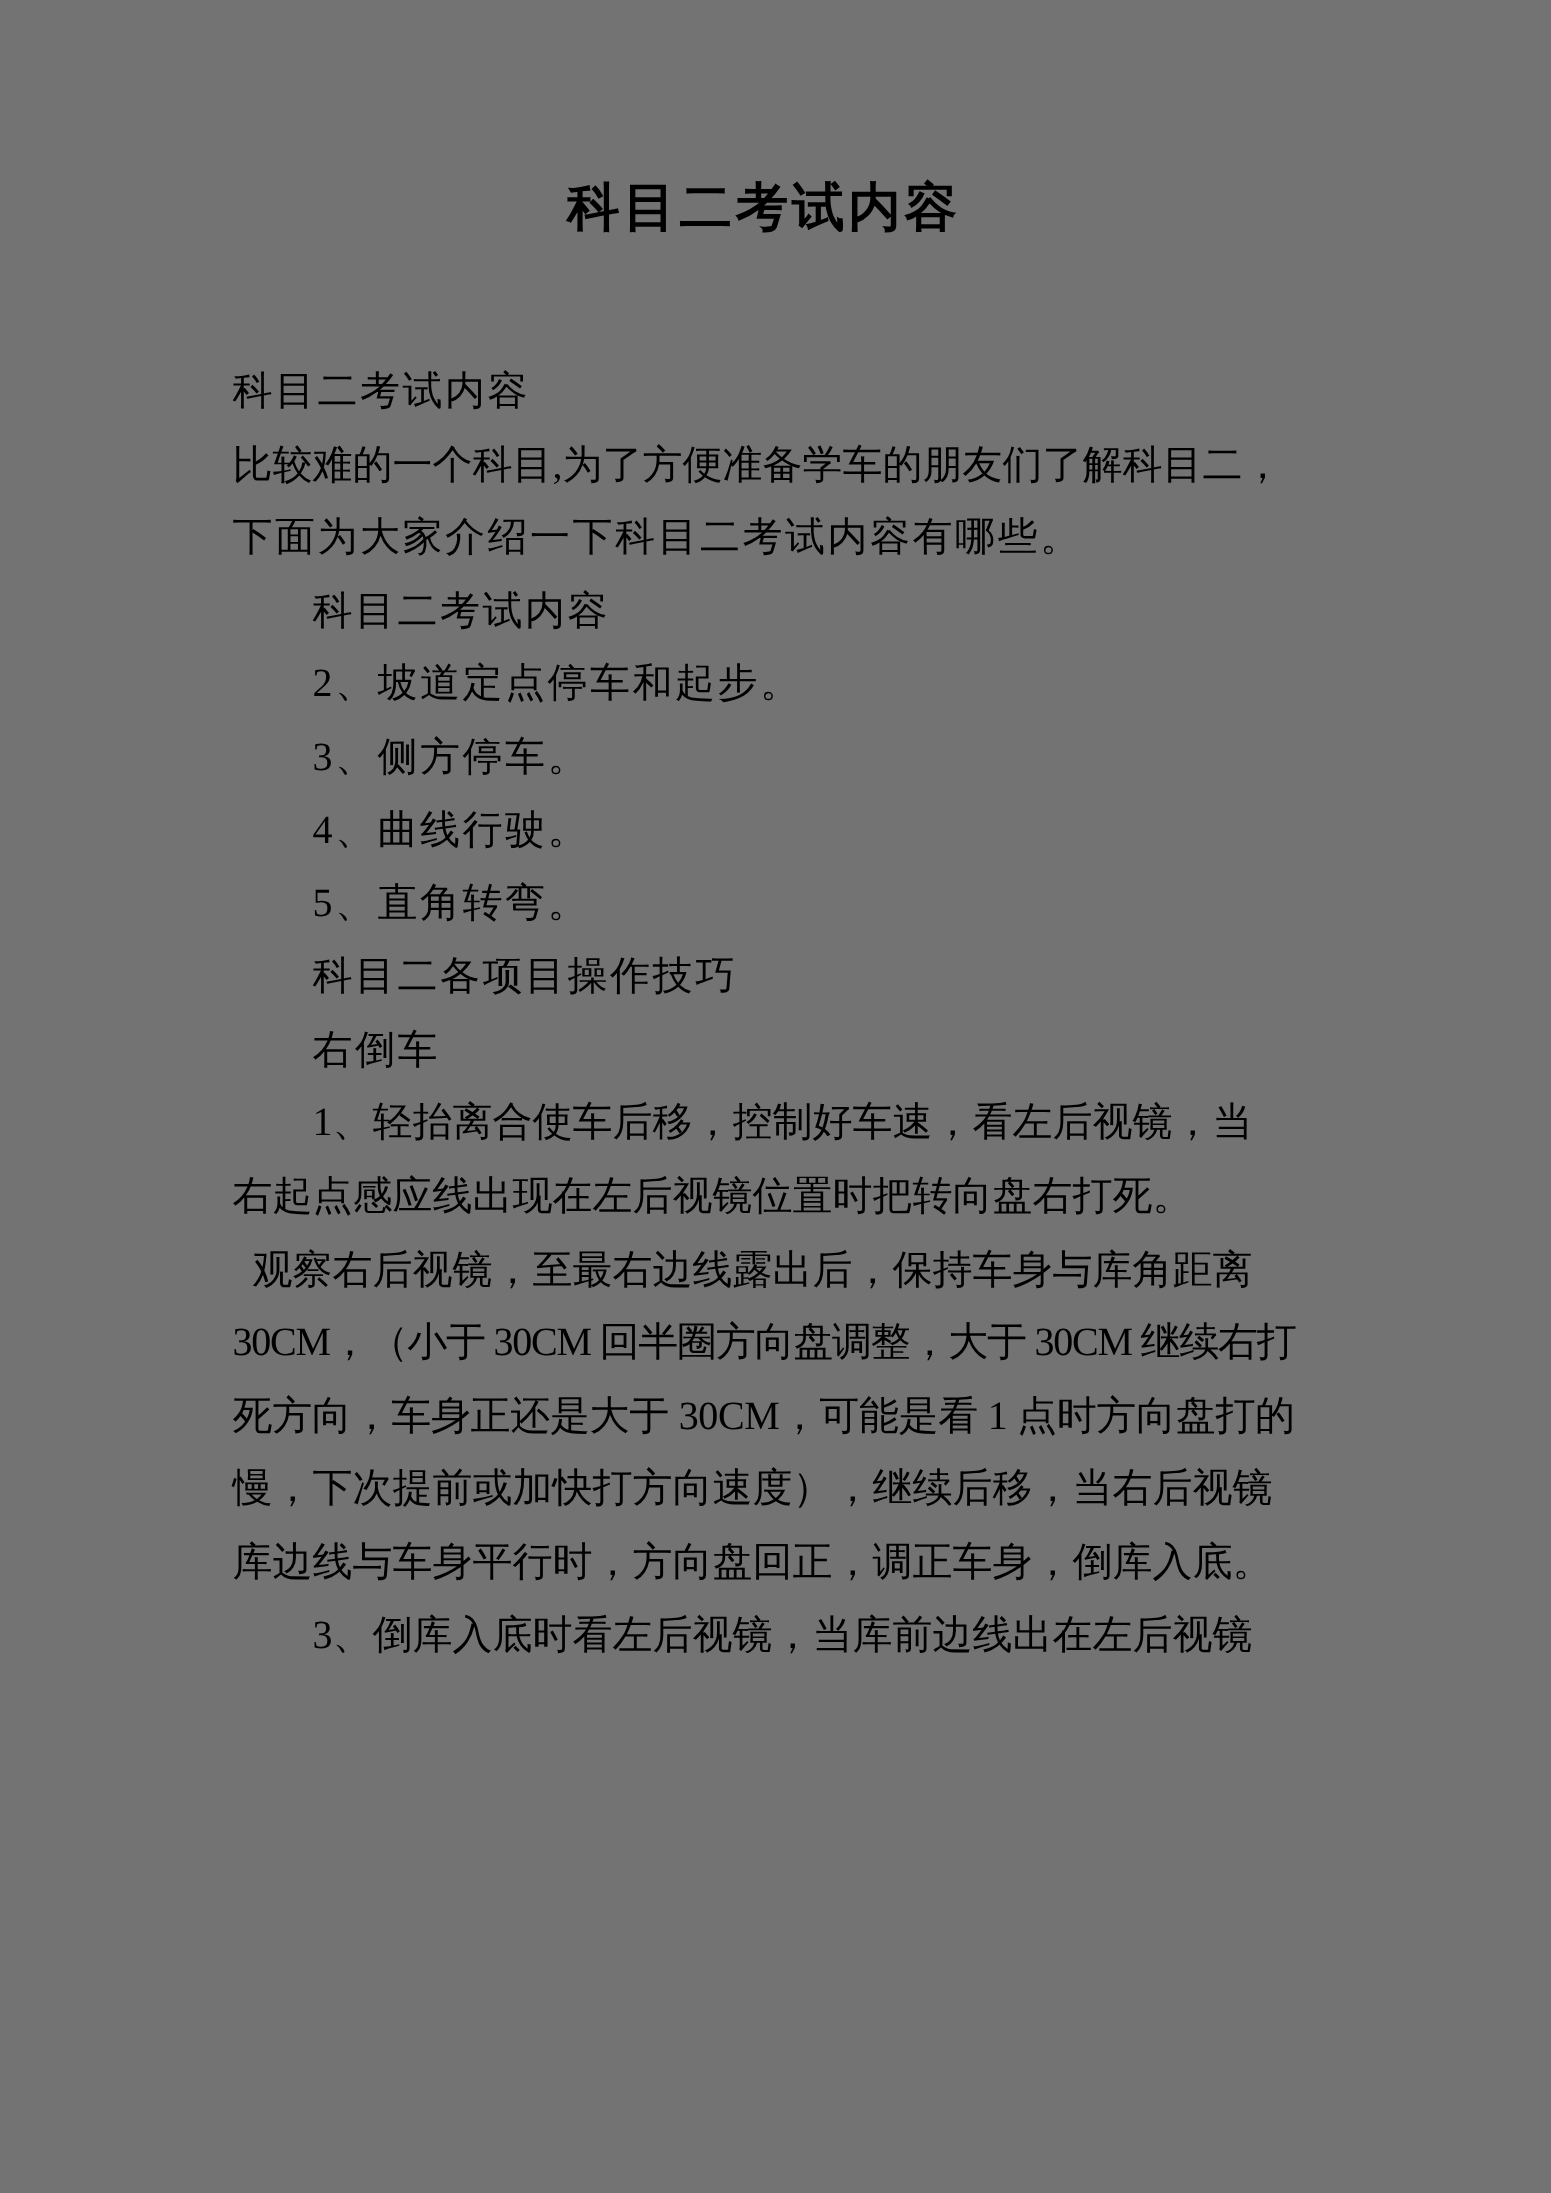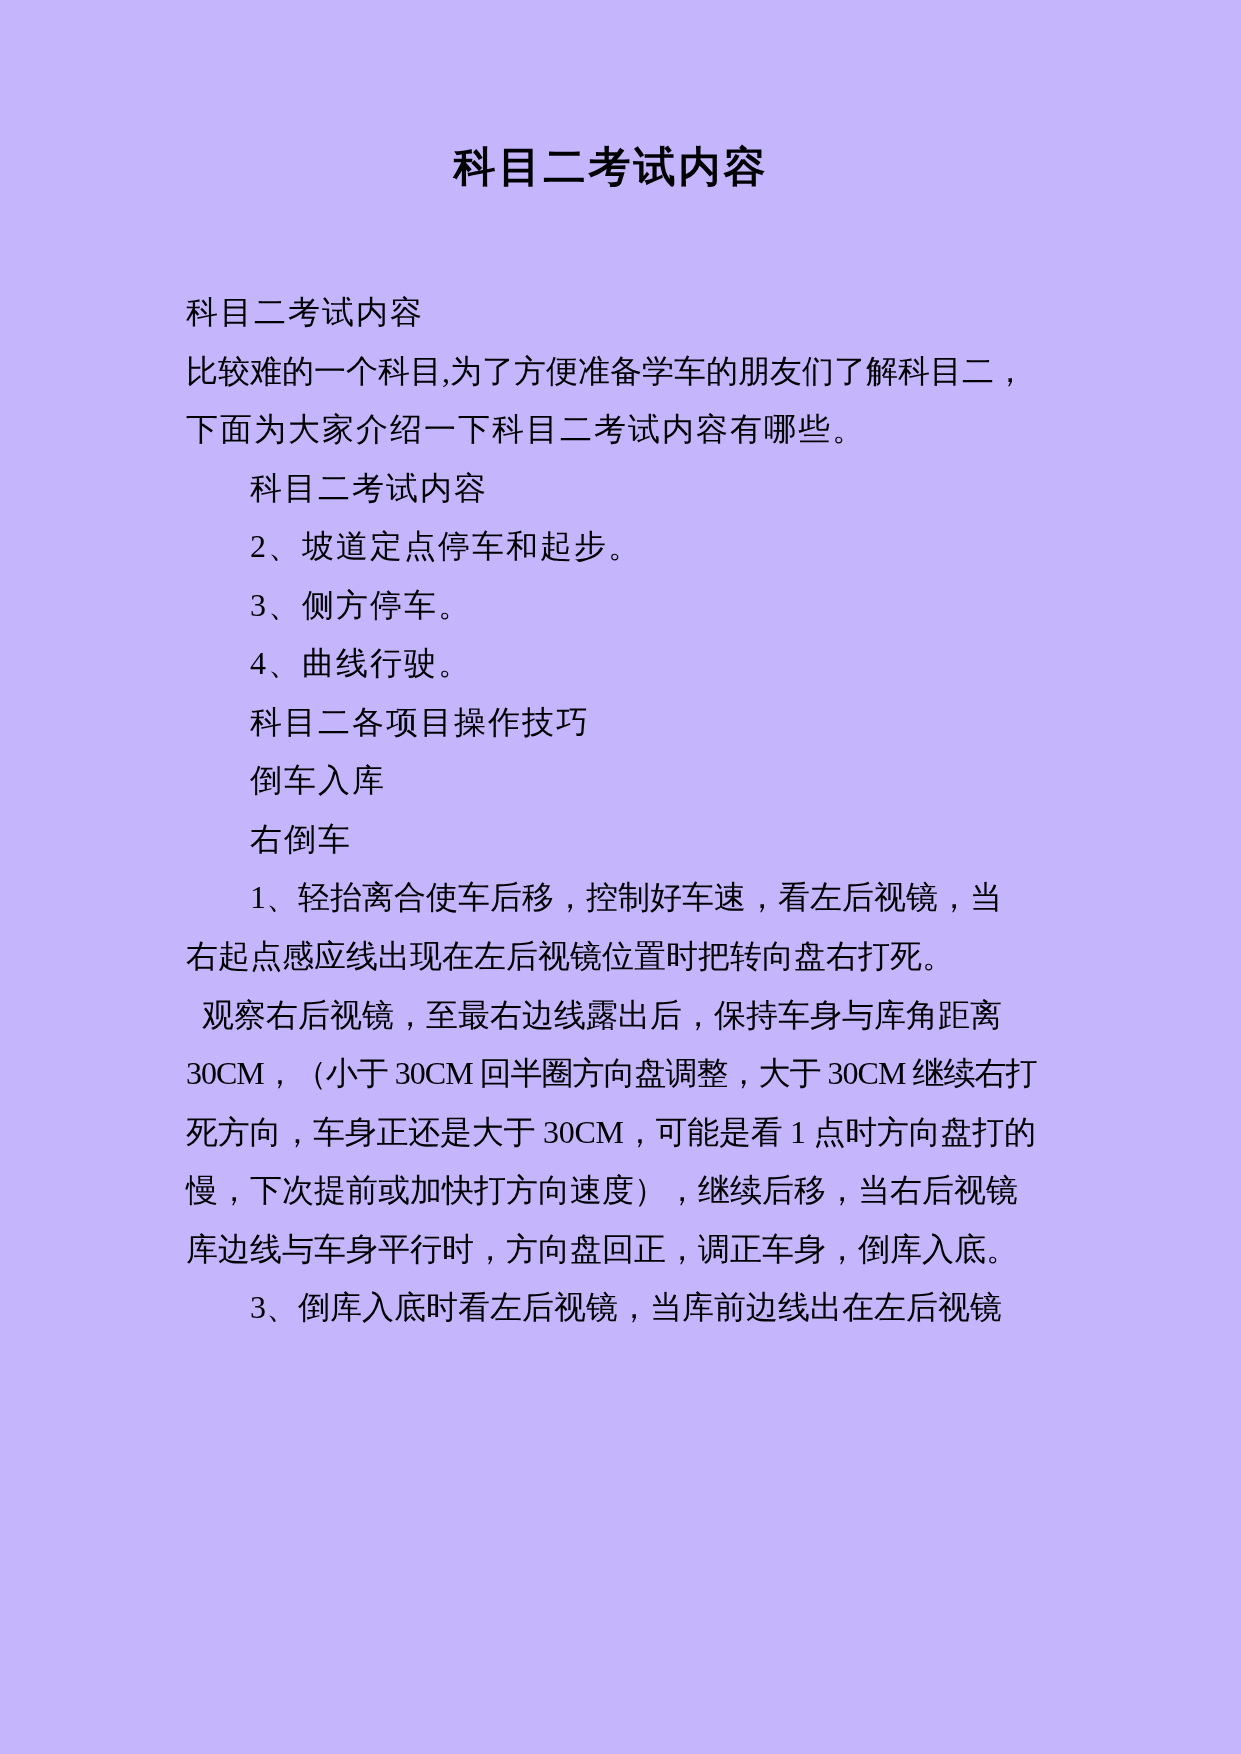--- a/index.html
+++ b/index.html
@@ -13,21 +13,21 @@
     color: #000000;
     font-family: "Liberation Serif", "DejaVu Serif", serif;
     overflow: hidden;
     position: relative;
   }
   .page {
     position: absolute;
     top: 0; left: 0;
     width: 1241px;
     height: 1754px;
-    background: #c4b5fd;
+    background: #737373;
   }
   .doc-title {
     position: absolute;
     top: 136px;
     left: 186px;
     width: 850px;
     margin: 0;
     text-align: center;
     font-size: 42px;
     font-weight: 700;
@@ -61,22 +61,22 @@
 <div class="page">
   <h1 class="doc-title">科目二考试内容</h1>
   <div class="doc-body">
       <div class="line">科目二考试内容</div>
       <div class="line fill" style="letter-spacing: 0px;">比较难的一个科目,为了方便准备学车的朋友们了解科目二，</div>
       <div class="line">下面为大家介绍一下科目二考试内容有哪些。</div>
       <div class="line indent">科目二考试内容</div>
       <div class="line indent">2、坡道定点停车和起步。</div>
       <div class="line indent">3、侧方停车。</div>
       <div class="line indent">4、曲线行驶。</div>
+      <div class="line indent">5、直角转弯。</div>
       <div class="line indent">科目二各项目操作技巧</div>
-      <div class="line indent">倒车入库</div>
       <div class="line indent">右倒车</div>
       <div class="line indent fill" style="letter-spacing: 0px;">1、轻抬离合使车后移，控制好车速，看左后视镜，当</div>
       <div class="line fill" style="letter-spacing: 0px;">右起点感应线出现在左后视镜位置时把转向盘右打死。</div>
       <div class="line fill" style="letter-spacing: 0px; margin-left: 16px;">观察右后视镜，至最右边线露出后，保持车身与库角距离</div>
       <div class="line fill" style="letter-spacing: -1px;">30CM，（小于 30CM 回半圈方向盘调整，大于 30CM 继续右打</div>
       <div class="line fill" style="letter-spacing: -0.258065px;">死方向，车身正还是大于 30CM，可能是看 1 点时方向盘打的</div>
       <div class="line fill" style="letter-spacing: 0px;">慢，下次提前或加快打方向速度），继续后移，当右后视镜</div>
       <div class="line fill" style="letter-spacing: 0px;">库边线与车身平行时，方向盘回正，调正车身，倒库入底。</div>
       <div class="line indent fill" style="letter-spacing: 0px;">3、倒库入底时看左后视镜，当库前边线出在左后视镜</div>
     </div>

